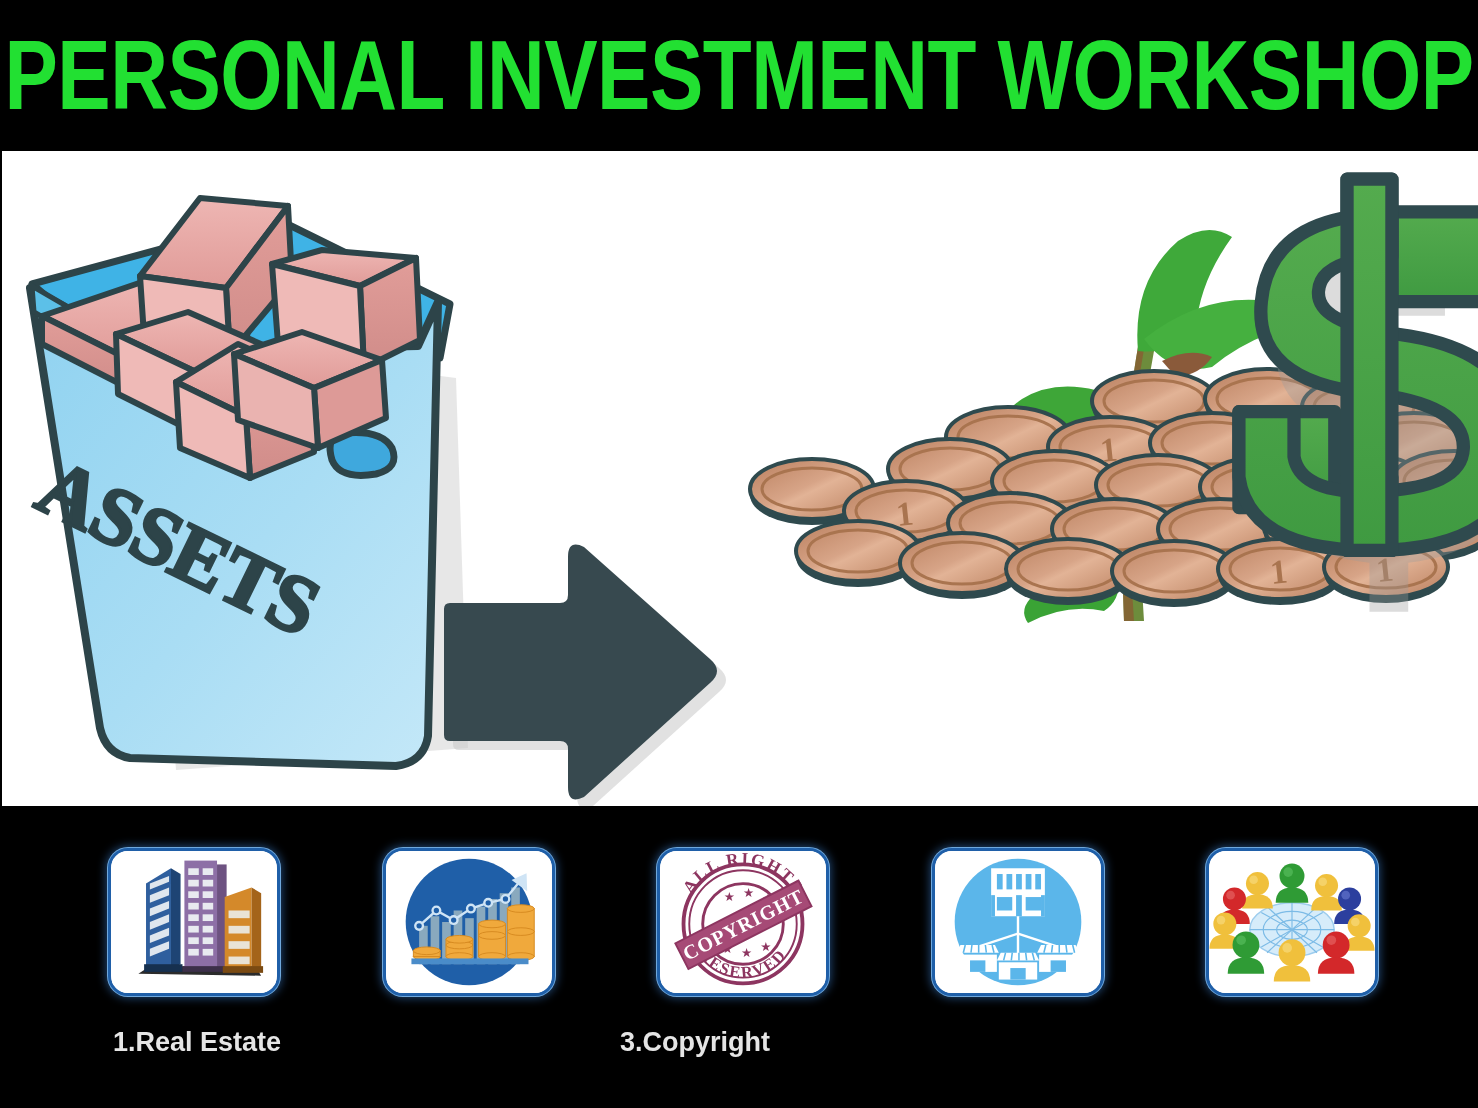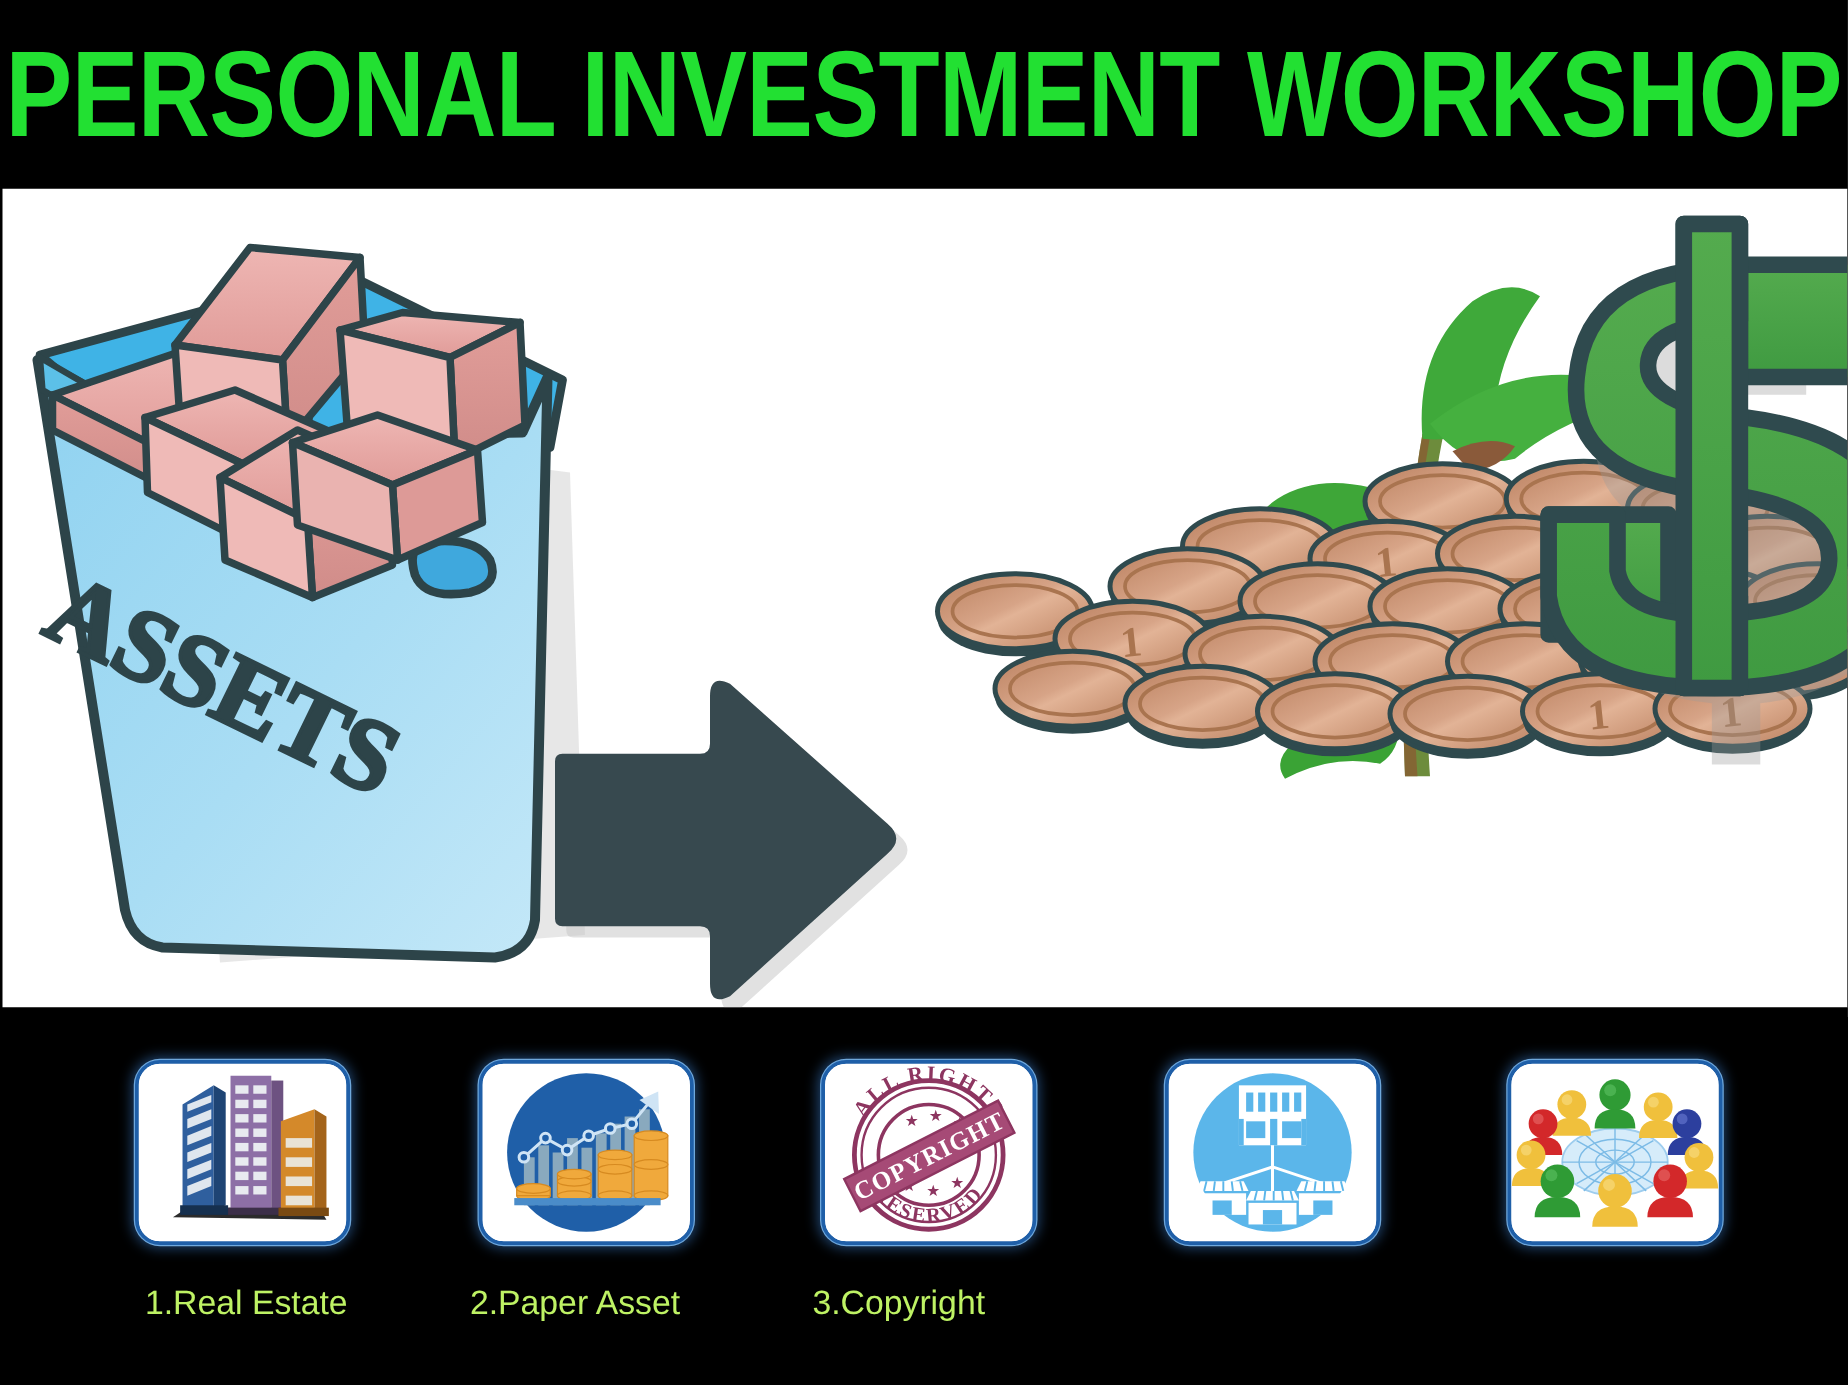--- a/index.html
+++ b/index.html
@@ -122,29 +122,29 @@
     left: 0px;
     top: 218px;
     width: 1478px;
     height: 48px;
   }
   .asset-label {
     position: absolute;
     top: 0;
     text-align: center;
     font-family: "Liberation Sans", sans-serif;
-    font-weight: normal;
+    font-weight: bold;
     font-size: 27px;
     line-height: 36px;
-    color: #bef264;
+    color: #e5e5e5;
     white-space: nowrap;
   }
   .asset-label.l0 { left: 82px;   width: 230px; }
   .asset-label.l1 { left: 345px;  width: 230px; }
-  .asset-label.l2 { left: 604px;  width: 230px; }
+  .asset-label.l2 { left: 580px;  width: 230px; }
   .asset-label.l3 { left: 868px;  width: 240px; }
   .asset-label.l4 { left: 1130px; width: 250px; }
 </style>
 </head>
 <body>
 
 <div id="slide">
 
   <div id="title-band">
     <div id="slide-title">PERSONAL INVESTMENT WORKSHOP</div>
@@ -649,18 +649,17 @@
               <path d="M-19 30 Q-19 13 0 13 Q19 13 19 30 Z" fill="#f0c03c"></path>
             </g>
           </g>
         </svg>
       </div>
 
     </div>
 
     <div id="labels-row">
       <div class="asset-label l0">1.Real Estate</div>
-      <div class="asset-label l1">2.Paper Asset</div>
       <div class="asset-label l2">3.Copyright</div>
     </div>
   </div>
 
 </div>
 
 </body></html>

